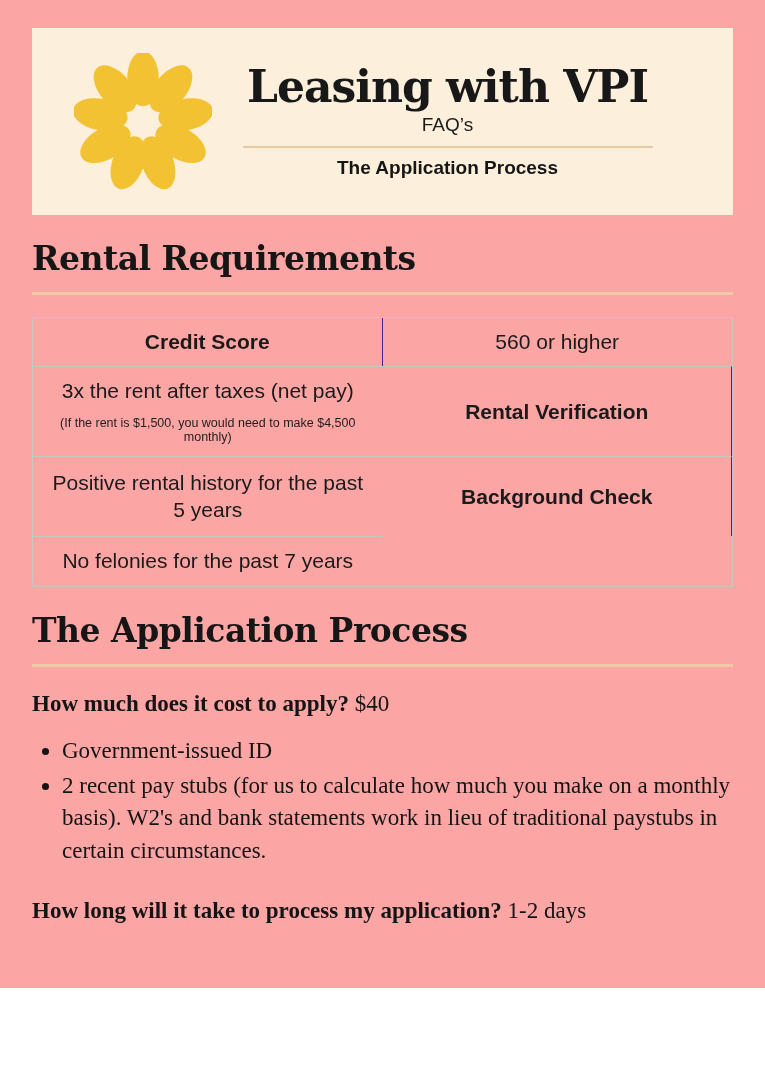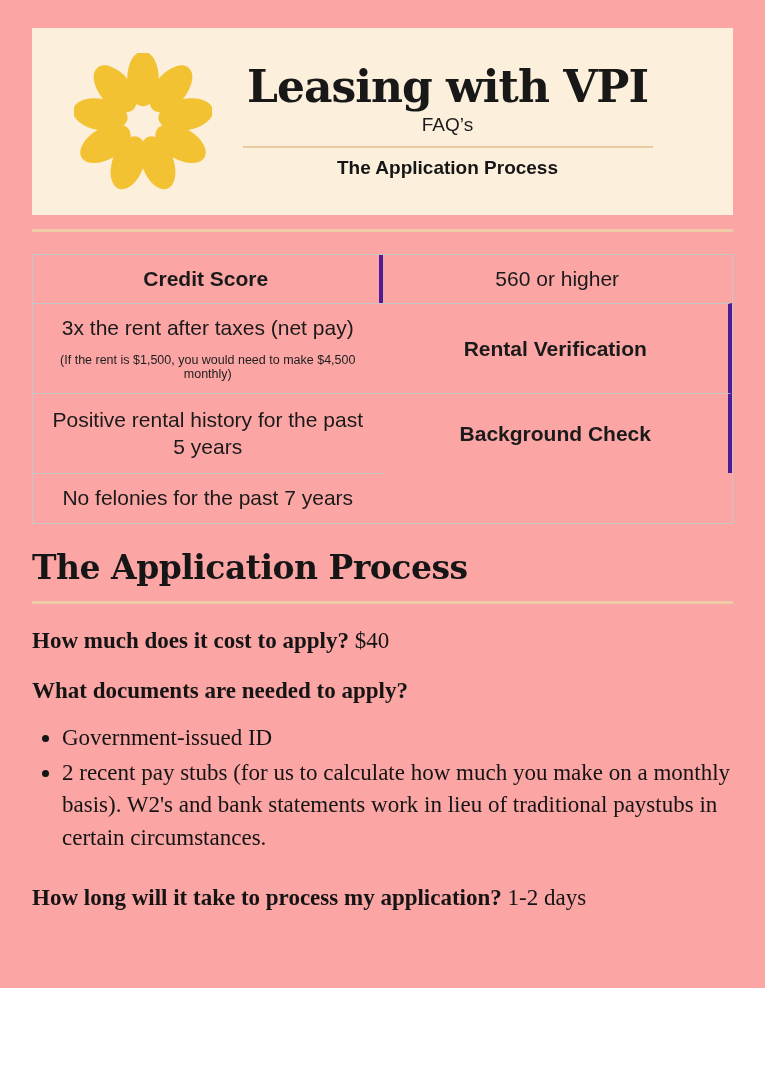--- a/index.html
+++ b/index.html
@@ -36,21 +36,21 @@
     margin:24px 32px 0 32px;font-family:"DejaVu Serif",serif;font-weight:bold;
     font-size:33px;letter-spacing:-0.5px;color:#161616;
   }
   .section-rule{margin:14px 32px 0 32px;border:none;border-top:3px solid #eecba6;}
   
   .req-table{
     margin:22px 32px 0 32px;border:1px solid #c6c6c6;
     display:grid;grid-template-columns:1fr 1fr;grid-template-rows:48px 90px 80px 50px;
   }
   .cell{display:flex;flex-direction:column;align-items:center;justify-content:center;text-align:center;padding:6px 16px;}
-  .cell.key{border-right:4px solid #4c1d95;font-weight:bold;font-size:21px;}
+  .cell.key{border-right:1px solid #4c1d95;font-weight:bold;font-size:21px;}
   .cell.val{font-size:21px;line-height:1.25;}
   .cell.row2,.cell.row3,.cell.row4{border-top:1px solid #c6c6c6;}
   .cell-note{font-size:12.5px;margin-top:13px;color:#1d1d1d;line-height:1.1;}
   
   .qa-line{margin:24px 32px 0 32px;font-family:"Liberation Serif",serif;font-size:23px;color:#141414;}
   .qa-line .q{font-weight:bold;}
   .qa-line .a{font-weight:normal;}
   .doc-list{
     margin:18px 32px 0 32px;padding-left:30px;font-family:"Liberation Serif",serif;
     font-size:23px;line-height:1.42;color:#141414;
@@ -81,20 +81,21 @@
     </div>
     <div class="header-text">
       <div class="main-title">Leasing with VPI</div>
       <div class="sub-title">FAQ’s</div>
       <hr class="header-divider">
       <div class="tagline">The Application Process</div>
     </div>
   </div>
 
 
+  <h1 class="section-heading">Rental Requirements</h1>
   <hr class="section-rule">
 
   <div class="req-table">
     <div class="cell key row1">Credit Score</div>
     <div class="cell val row1">560 or higher</div>
 
     <div class="cell val row2">
       <span>3x the rent after taxes (net pay)</span>
       <span class="cell-note">(If the rent is $1,500, you would need to make $4,500 monthly)</span>
     </div>
@@ -104,21 +105,20 @@
 
     <div class="cell key row4">Background Check</div>
     <div class="cell val row4">No felonies for the past 7 years</div>
   </div>
 
   <h1 class="section-heading">The Application Process</h1>
   <hr class="section-rule">
 
   <p class="qa-line"><span class="q">How much does it cost to apply?</span> <span class="a">$40</span></p>
 
-  <p class="qa-line"><span class="q">What documents are needed to apply?</span></p>
 
   <ul class="doc-list">
     <li>Government-issued ID</li>
     <li>2 recent pay stubs (for us to calculate how much you make on a monthly basis). W2's and bank statements work in lieu of traditional paystubs in certain circumstances.</li>
   </ul>
 
   <p class="qa-line qa-last"><span class="q">How long will it take to process my application?</span> <span class="a">1-2 days</span></p>
 
 </div>
 

